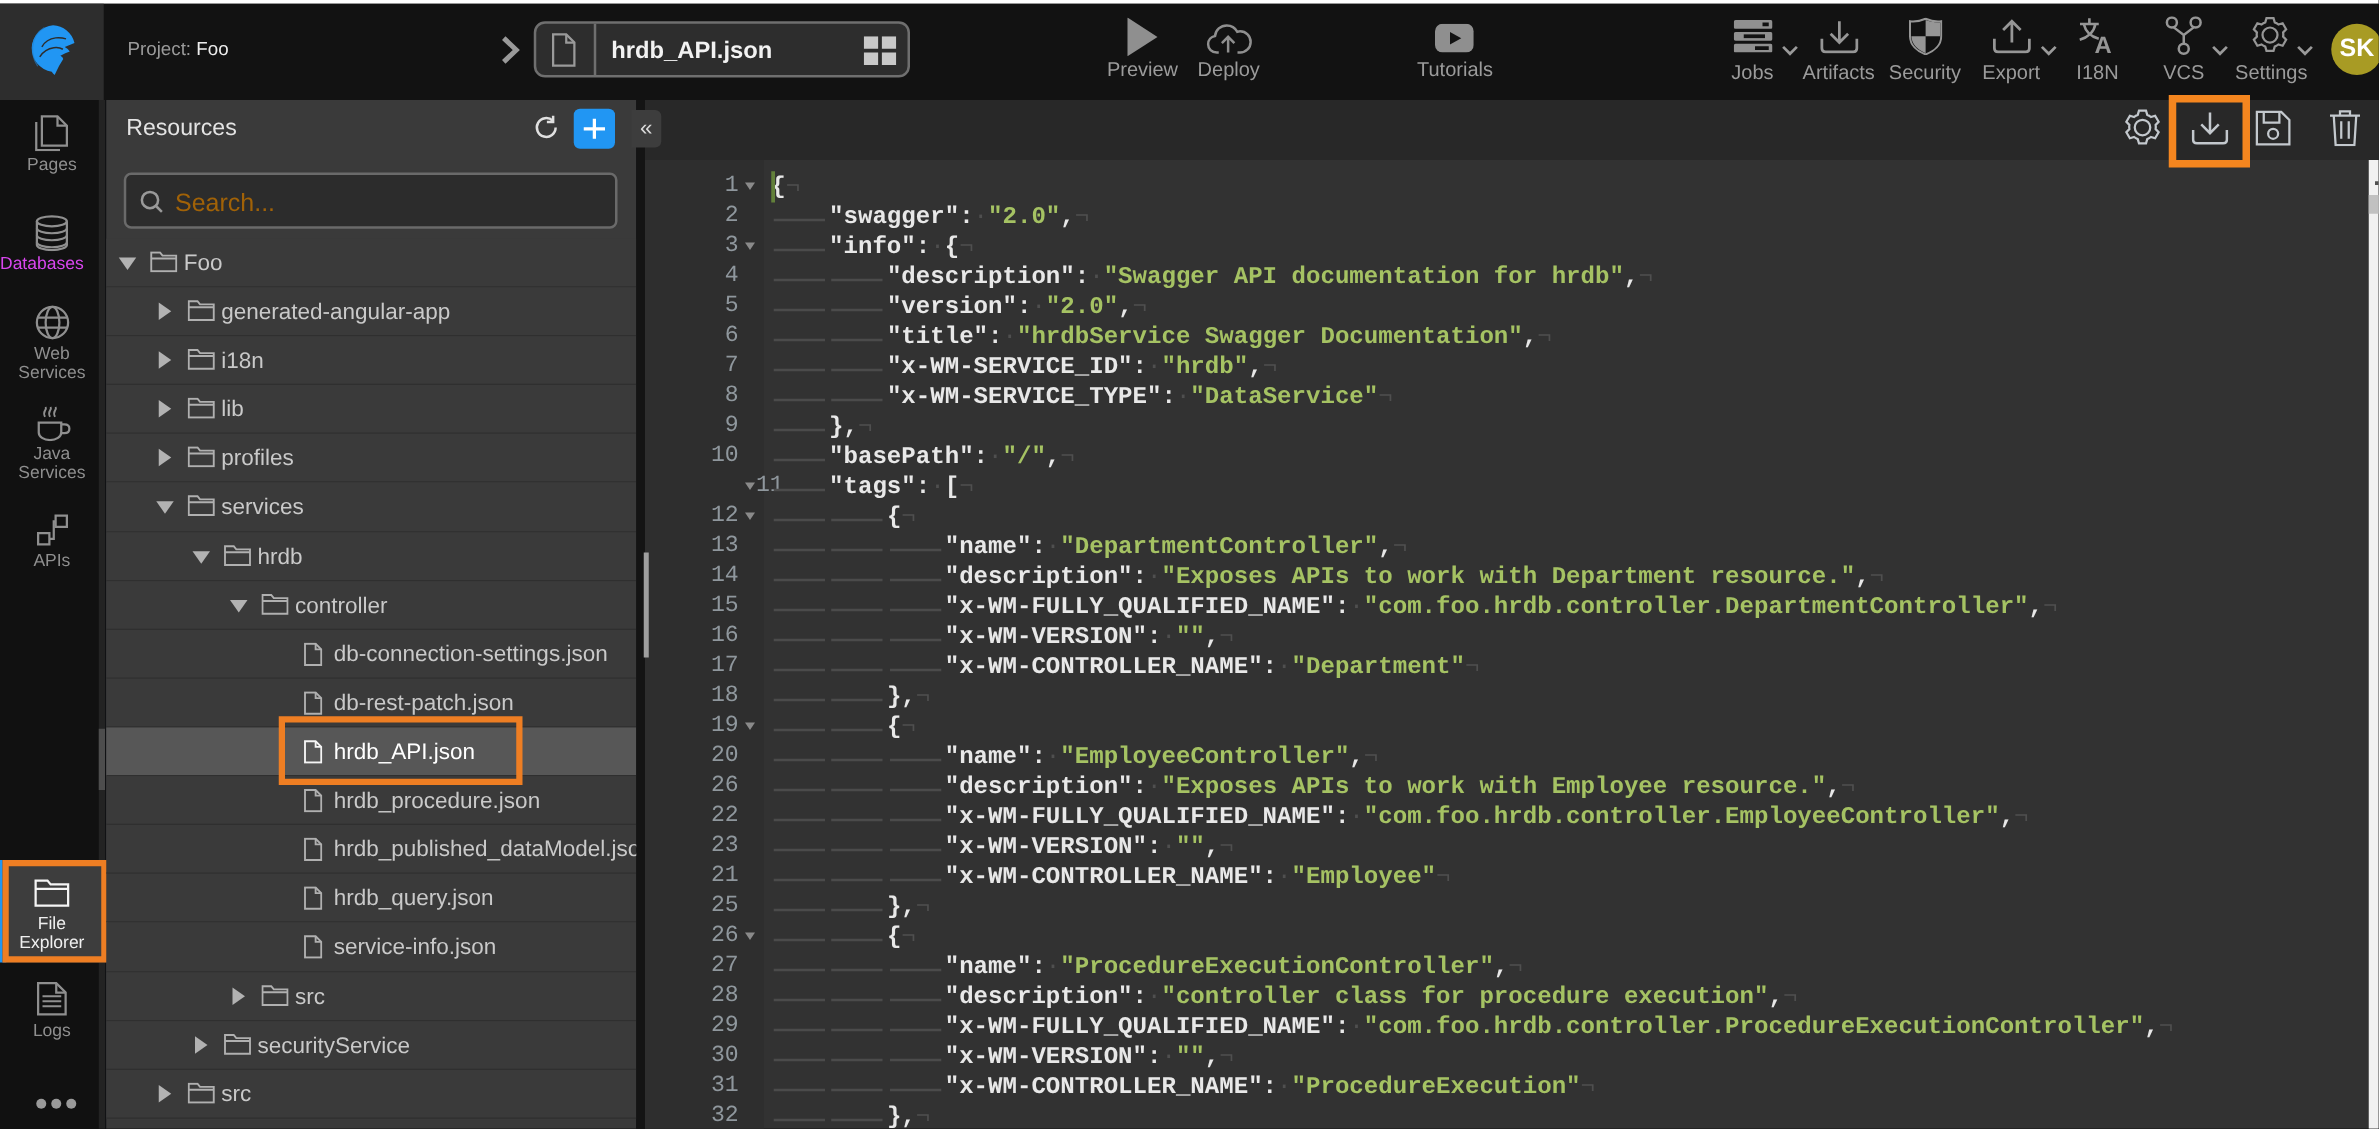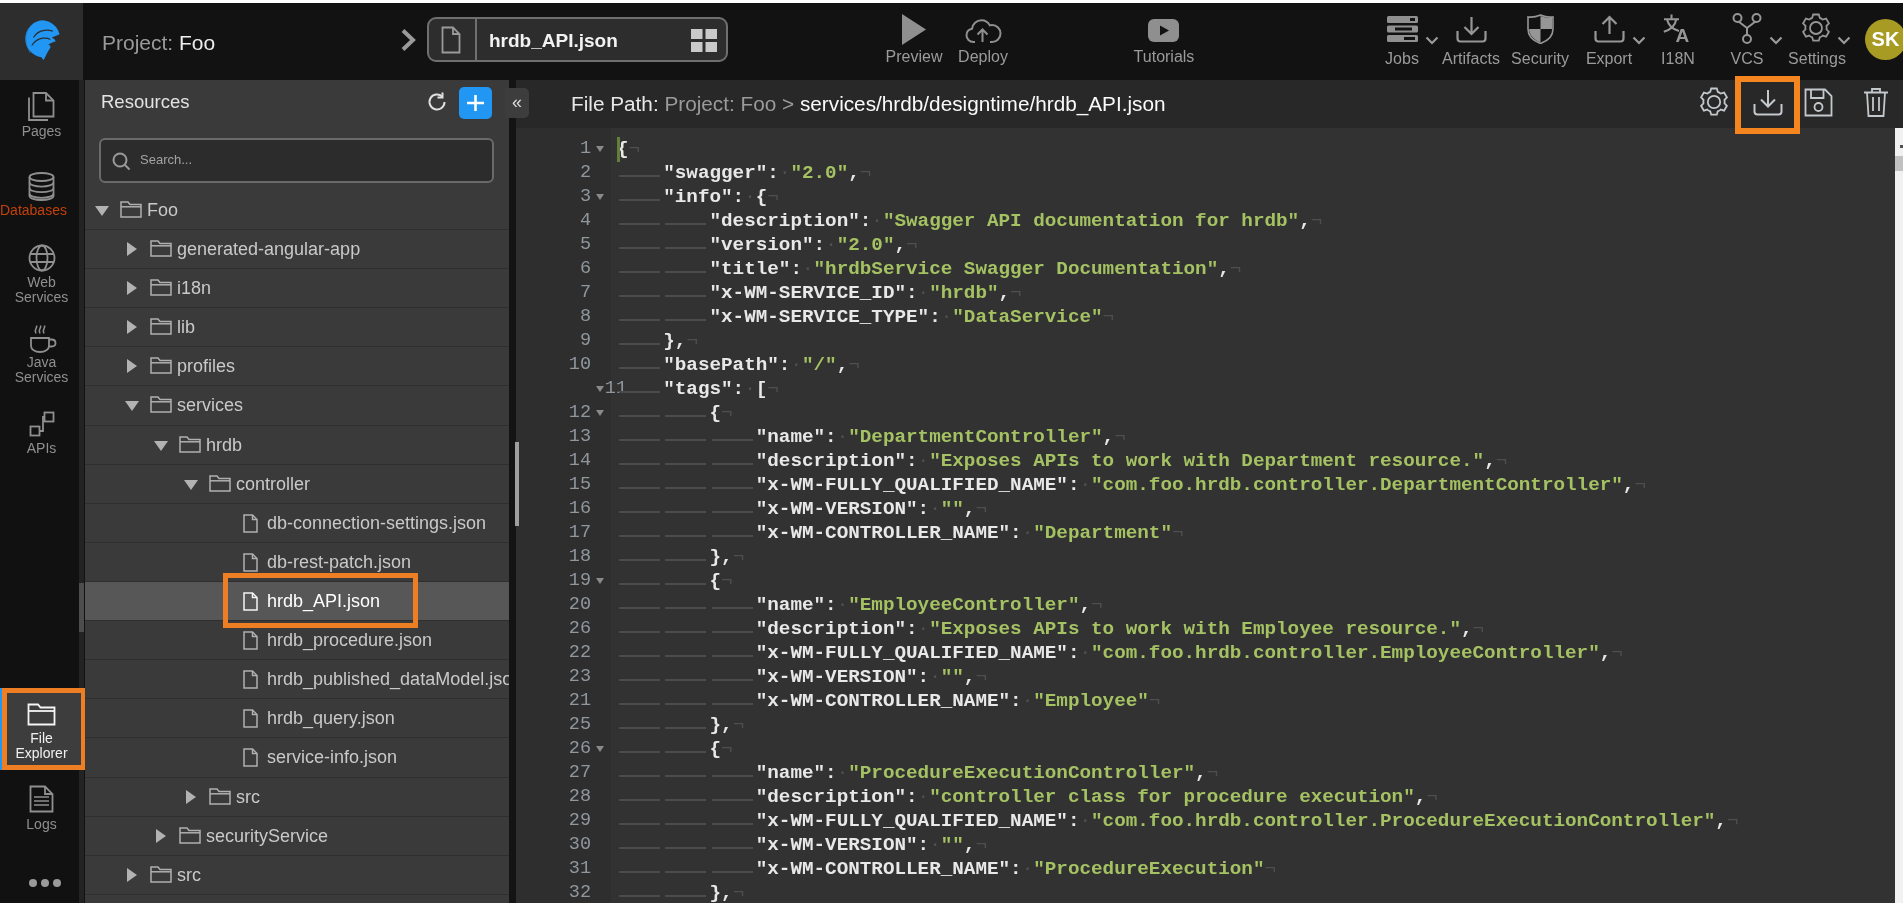--- a/index.html
+++ b/index.html
@@ -49,21 +49,21 @@
 <div class="abs" id="gutter"></div>
 <div class="abs" id="vsb"></div>
 <div class="abs" id="vsbthumb"></div>
 
 <svg class="abs" style="left:18px;top:15px;" width="50" height="50" viewBox="0 0 50 50">
 <path d="M 24.5 5.25 A 18.65 18.65 0 0 1 41.6 19.3 Q 38.6 20.6 33.8 22.6 Q 36.6 23.8 37.8 26.2 Q 34.4 27.3 30.3 29.5 Q 32.4 30.4 32.6 32.2 Q 29 37.5 25.7 44.9 Q 24.3 43.9 23.4 42.3 A 18.65 18.65 0 0 1 24.5 5.25 Z" fill="#2196f3"></path>
 <path d="M 15.5,22.5 Q 19,16.2 26.5,15.3 Q 31,14.9 34.8,16.1" stroke="#2d2d2d" stroke-width="1.2" fill="none"></path>
 <path d="M 13.8,30.5 Q 18,24 25,23.2 Q 29.5,22.7 32.3,24.4" stroke="#2d2d2d" stroke-width="1.2" fill="none"></path>
 <path d="M 17.5,7 Q 8.8,12.2 8,23 Q 7.8,31.5 12.2,38" stroke="#2080cf" stroke-width="1" fill="none" opacity="0.6"></path>
 </svg>
-<div class="abs" style="left:102px;top:31px;font-size:21px;color:#9a9a9a;">Project: <span style="color:#ededed;">Foo</span></div>
+<div class="abs" style="left:102px;top:31px;font-size:15px;color:#9a9a9a;">Project: <span style="color:#ededed;">Foo</span></div>
 <svg class="abs" style="left:400px;top:28px;" width="16" height="24" viewBox="0 0 16 24">
       <path d="M3 2.5 L13 12 L3 21.5" stroke="#9a9a9a" stroke-width="4" fill="none"></path>
     </svg>
 <div class="abs" style="left:427px;top:17px;width:301px;height:45px;border:2px solid #6f6f6f;border-radius:9px;background:#2d2d2d;"></div>
 <div class="abs" style="left:475px;top:19px;width:2px;height:41px;background:#6f6f6f;"></div>
 <svg class="abs" style="left:441px;top:26px;" width="20" height="28" viewBox="0 0 20 28">
 <path d="M1.5 1.5 H12 L18.5 8 V26.5 H1.5 Z" stroke="#9a9a9a" stroke-width="1.8" fill="none"></path>
 <path d="M12 1.5 V8 H18.5" stroke="#9a9a9a" stroke-width="1.8" fill="none"></path>
     </svg>
 <div class="abs" style="left:489px;top:30px;font-size:19px;font-weight:bold;color:#f2f2f2;">hrdb_API.json</div>
@@ -148,21 +148,21 @@
 <path d="M18 1 V8.5 H25.5" stroke="#8f8f8f" stroke-width="1.8" fill="none"></path>
     </svg>
 <div class="abs slabel" style="left:0px;top:124px;width:83px;color:#8f8f8f;">Pages</div>
 <svg class="abs" style="left:28px;top:172px;" width="27" height="29" viewBox="0 0 27 29">
 <ellipse cx="13.5" cy="5" rx="12" ry="4" stroke="#8f8f8f" stroke-width="1.8" fill="none"></ellipse>
 <path d="M1.5 5 V24 C1.5 26.2 6.9 28 13.5 28 C20.1 28 25.5 26.2 25.5 24 V5" stroke="#8f8f8f" stroke-width="1.8" fill="none"></path>
 <path d="M1.5 10.6 C1.5 12.8 6.9 14.6 13.5 14.6 C20.1 14.6 25.5 12.8 25.5 10.6" stroke="#8f8f8f" stroke-width="1.7" fill="none"></path>
 <path d="M1.5 16.2 C1.5 18.4 6.9 20.2 13.5 20.2 C20.1 20.2 25.5 18.4 25.5 16.2" stroke="#8f8f8f" stroke-width="1.7" fill="none"></path>
 <path d="M1.5 21.8 C1.5 24 6.9 25.8 13.5 25.8 C20.1 25.8 25.5 24 25.5 21.8" stroke="#8f8f8f" stroke-width="1.7" fill="none"></path>
     </svg>
-<div class="abs slabel" style="left:0px;top:203px;width:66px;color:#c2410c;">Databases</div>
+<div class="abs slabel" style="left:0px;top:203px;width:66px;color:#d946ef;">Databases</div>
 <svg class="abs" style="left:28px;top:244px;" width="28" height="28" viewBox="0 0 28 28">
 <circle cx="14" cy="14" r="12.5" stroke="#8f8f8f" stroke-width="1.8" fill="none"></circle>
 <ellipse cx="14" cy="14" rx="5.5" ry="12.5" stroke="#8f8f8f" stroke-width="1.8" fill="none"></ellipse>
 <path d="M2.5 10 H25.5 M2.5 18 H25.5" stroke="#8f8f8f" stroke-width="1.8" fill="none"></path>
     </svg>
 <div class="abs slabel" style="left:0px;top:275px;width:83px;color:#8f8f8f;">Web<br>Services</div>
 <svg class="abs" style="left:28px;top:325px;" width="29" height="28" viewBox="0 0 29 28">
 <path d="M3 13 H21 V21 C21 24.5 17 27 12 27 C7 27 3 24.5 3 21 Z" stroke="#8f8f8f" stroke-width="1.8" fill="none"></path>
 <path d="M21 14.5 H23.5 C26 14.5 27.5 16 27.5 18 C27.5 20 26 21.5 23.5 21.5 H21" stroke="#8f8f8f" stroke-width="1.8" fill="none"></path>
 <path d="M8 8.5 C7 6.5 7 5 8 3.5 C9 2 9 1.5 8.5 0.5 M12 8.5 C11 6.5 11 5 12 3.5 C13 2 13 1.5 12.5 0.5 M16 8.5 C15 6.5 15 5 16 3.5 C17 2 17 1.5 16.5 0.5" stroke="#8f8f8f" stroke-width="1.5" fill="none"></path>
@@ -198,21 +198,21 @@
 <div class="abs" style="left:459px;top:87px;width:33px;height:32px;border-radius:5px;background:#2196f3;"></div>
 <svg class="abs" style="left:466px;top:94px;" width="19" height="18" viewBox="0 0 19 18">
       <path d="M9.5 1 V17 M1 9 H18" stroke="#fff" stroke-width="2.6" fill="none"></path>
     </svg>
 <div class="abs" style="left:505px;top:88px;width:24px;height:30px;background:#3d3d3d;border-radius:0 5px 5px 0;color:#dadada;font-size:18px;text-align:center;line-height:29px;z-index:4;">«</div>
 <div class="abs" style="left:99px;top:138px;width:395px;height:45px;background:#2c2c2c;border:2px solid #6a6a6a;border-radius:6px;"></div>
 <svg class="abs" style="left:112px;top:152px;" width="19" height="19" viewBox="0 0 19 19">
 <circle cx="8" cy="8" r="6.5" stroke="#9a9a9a" stroke-width="2" fill="none"></circle>
 <path d="M13 13 L17.5 17.5" stroke="#9a9a9a" stroke-width="2" fill="none"></path>
     </svg>
-<div class="abs" style="left:140px;top:152px;font-size:13px;color:#a3a3a3;">Search...</div>
+<div class="abs" style="left:140px;top:152px;font-size:20px;color:#a16207;">Search...</div>
 <div class="row" style="top:191px;height:39px;"></div>
 <div class="tri-d" style="left:95px;top:206px;"></div>
 <svg class="abs" style="left:120.0px;top:201px;" width="22" height="17" viewBox="0 0 22 17">
 <path d="M1 16 V1 H8 L10 3.5 H21 V16 Z" stroke="#b0b0b0" stroke-width="1.5" fill="none"></path>
 <path d="M1 5.8 H21" stroke="#b0b0b0" stroke-width="1.5" fill="none"></path>
     </svg>
 <div class="rtext" style="left:147px;top:200px;">Foo</div>
 <div class="row" style="top:230px;height:39px;"></div>
 <div class="tri-r" style="left:127px;top:242px;"></div>
 <svg class="abs" style="left:149.6px;top:240px;" width="22" height="17" viewBox="0 0 22 17">
@@ -320,21 +320,20 @@
 <div class="rtext" style="left:206px;top:826px;">securityService</div>
 <div class="row" style="top:856px;height:39px;"></div>
 <div class="tri-r" style="left:127px;top:868px;"></div>
 <svg class="abs" style="left:149.6px;top:866px;" width="22" height="17" viewBox="0 0 22 17">
 <path d="M1 16 V1 H8 L10 3.5 H21 V16 Z" stroke="#b0b0b0" stroke-width="1.5" fill="none"></path>
 <path d="M1 5.8 H21" stroke="#b0b0b0" stroke-width="1.5" fill="none"></path>
     </svg>
 <div class="rtext" style="left:177px;top:865px;">src</div>
 <div class="abs" style="left:223px;top:573px;width:195px;height:55px;border:5px solid #ee7e23;"></div>
 <div class="abs" style="left:515px;top:442px;width:3.5px;height:84px;background:#9e9e9e;z-index:4;"></div>
-<div class="abs" style="left:571px;top:92px;font-size:20.75px;color:#e8e8e8;">File Path: <span style="color:#9a9a9a;">Project: Foo &gt; </span><span style="color:#fafafa;">services/hrdb/designtime/hrdb_API.json</span></div>
 <svg class="abs" style="left:1699px;top:87px;" width="30" height="30" viewBox="0 0 30 30">
 <path d="M12.2 1.5 h5.6 l1 3.4 a10.6 10.6 0 0 1 2.9 1.7 l3.4-1 2.8 4.8 -2.4 2.5 a10.6 10.6 0 0 1 0 3.4 l2.4 2.5 -2.8 4.8 -3.4-1 a10.6 10.6 0 0 1 -2.9 1.7 l-1 3.4 h-5.6 l-1-3.4 a10.6 10.6 0 0 1 -2.9-1.7 l-3.4 1 -2.8-4.8 2.4-2.5 a10.6 10.6 0 0 1 0-3.4 l-2.4-2.5 2.8-4.8 3.4 1 a10.6 10.6 0 0 1 2.9-1.7 Z" stroke="#c3c8cd" stroke-width="1.8" fill="none"></path>
 <circle cx="15" cy="15" r="6.2" stroke="#c3c8cd" stroke-width="1.8" fill="none"></circle>
     </svg>
 <div class="abs" style="left:1735px;top:76px;width:65px;height:58px;border:6px solid #f5861f;"></div>
 <svg class="abs" style="left:1753px;top:89px;" width="30" height="27" viewBox="0 0 30 27">
 <path d="M1.5 15 V22.5 Q1.5 25.5 4.5 25.5 H25.5 Q28.5 25.5 28.5 22.5 V15" stroke="#c3c8cd" stroke-width="2" fill="none"></path>
 <path d="M15 1 V17 M8 10.5 L15 17.5 L22 10.5" stroke="#c3c8cd" stroke-width="2" fill="none"></path>
     </svg>
 <svg class="abs" style="left:1804px;top:88px;" width="29" height="29" viewBox="0 0 29 29">

